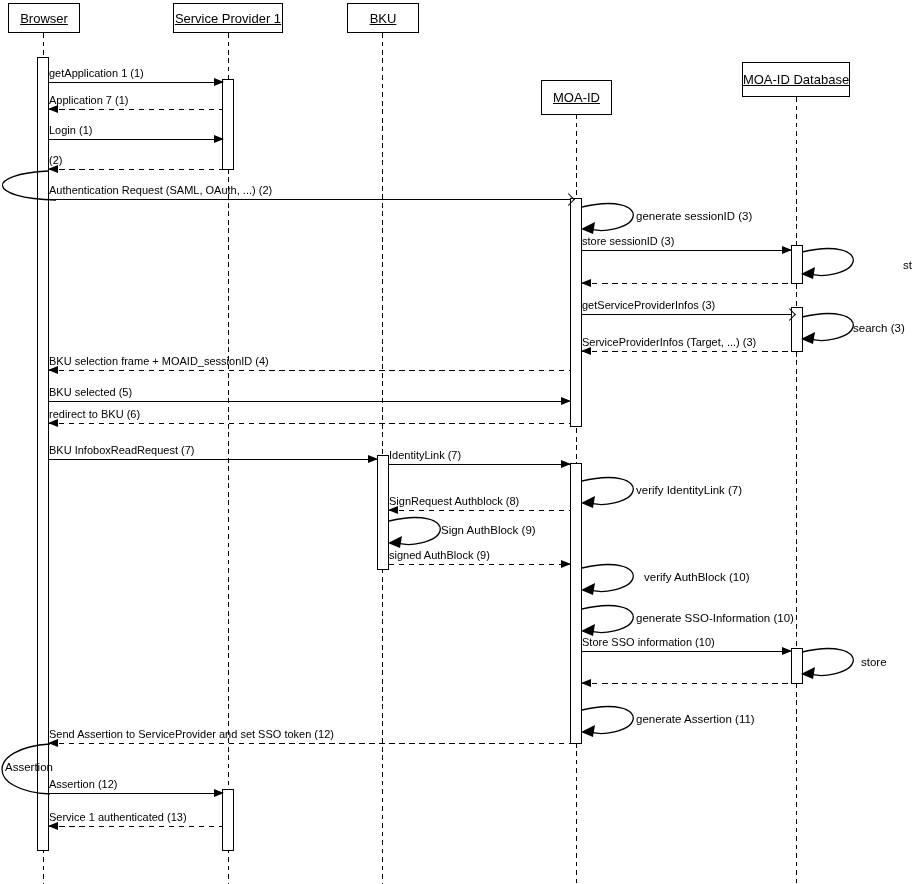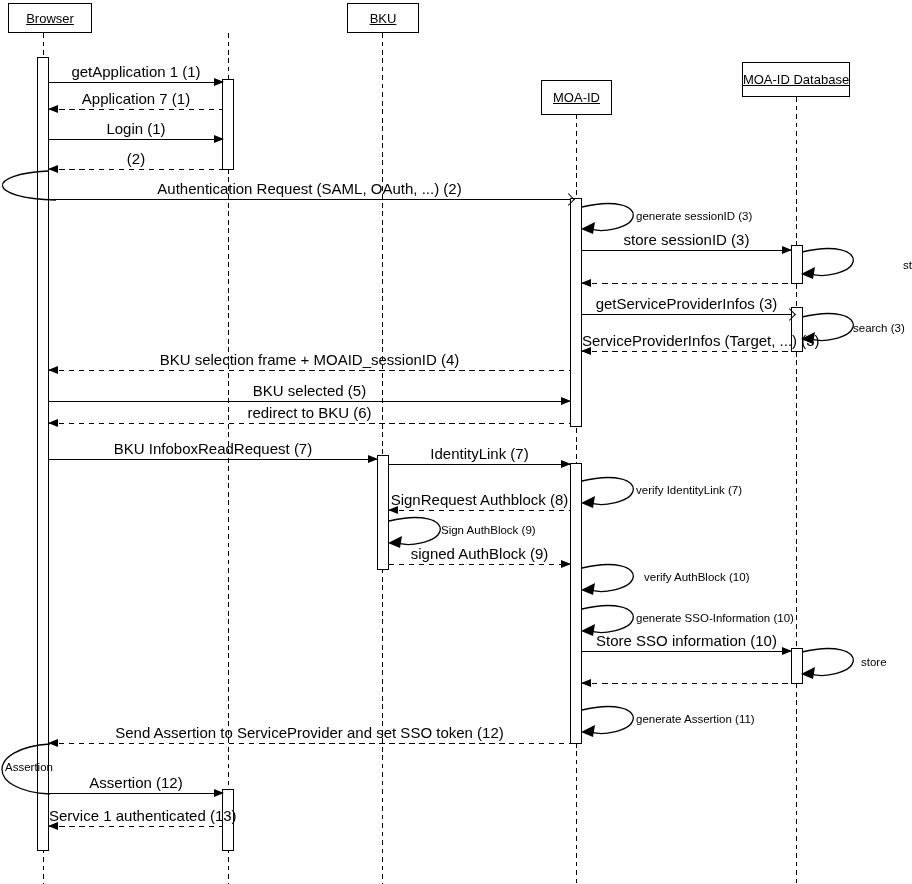--- a/index.html
+++ b/index.html
@@ -11,22 +11,22 @@
   .actor span{text-decoration:underline;white-space:nowrap;}
 
   .lifeline{position:absolute;width:1.3px;z-index:0;
             background:repeating-linear-gradient(180deg,#000 0 4.5px,transparent 4.5px 8.5px);}
 
   .bar{position:absolute;width:12px;border:1.4px solid #000;background:#fff;z-index:2;box-sizing:border-box;}
 
   .msg{position:absolute;z-index:4;}
   .msg .line{position:absolute;left:0;right:0;top:-1px;height:1.4px;background:#000;}
   .msg.dashed .line{background:repeating-linear-gradient(90deg,#000 0 5.5px,transparent 5.5px 10px);}
-  .msg .label{position:absolute;left:0;right:0;bottom:3px;text-align:center;
-              font-size:15px;white-space:nowrap;line-height:1.15;margin-top:32px;}
+  .msg .label{position:absolute;left:0;right:0;bottom:3px;
+              font-size:11px;white-space:nowrap;line-height:1.15;margin-top:32px;}
   .ah{position:absolute;width:0;height:0;top:-5.2px;}
   .ah.r{right:-1px;border-left:10px solid #000;border-top:4.5px solid transparent;border-bottom:4.5px solid transparent;}
   .ah.l{left:-1px;border-right:10px solid #000;border-top:4.5px solid transparent;border-bottom:4.5px solid transparent;}
   .oah{position:absolute;width:8px;height:8px;top:-5.3px;right:-3px;
        border-top:1.4px solid #000;border-right:1.4px solid #000;transform:rotate(45deg);}
 
   .selfmsg{position:absolute;z-index:3;}
   .selflabel{position:absolute;z-index:4;font-size:11.5px;white-space:nowrap;line-height:1.15;}
 
   .looparc{position:absolute;z-index:3;}
@@ -36,22 +36,25 @@
 <body>
 
 <div class="canvas">
 
   <div class="lifeline" style="left:42.5px;top:33px;height:851px;"></div>
   <div class="lifeline" style="left:227.5px;top:33px;height:851px;"></div>
   <div class="lifeline" style="left:381.5px;top:33px;height:851px;"></div>
   <div class="lifeline" style="left:575.5px;top:97px;height:787px;"></div>
   <div class="lifeline" style="left:796px;top:97px;height:787px;"></div>
 
-  <div class="actor" style="left:8px;top:3px;width:84px;height:30px;">
+  <div class="actor" style="left:8px;top:3px;width:72px;height:30px;">
       <span>Browser</span>
+    </div>
+  <div class="actor" style="left:173px;top:3px;width:110px;height:30px;">
+      <span>Service Provider 1</span>
     </div>
   <div class="actor" style="left:347px;top:3px;width:72px;height:30px;">
       <span>BKU</span>
     </div>
   <div class="actor" style="left:541px;top:62px;width:71px;height:35px;margin-top:18px;">
       <span>MOA-ID</span>
     </div>
   <div class="actor" style="left:742px;top:62px;width:108px;height:35px;">
       <span>MOA-ID Database</span>
     </div>

